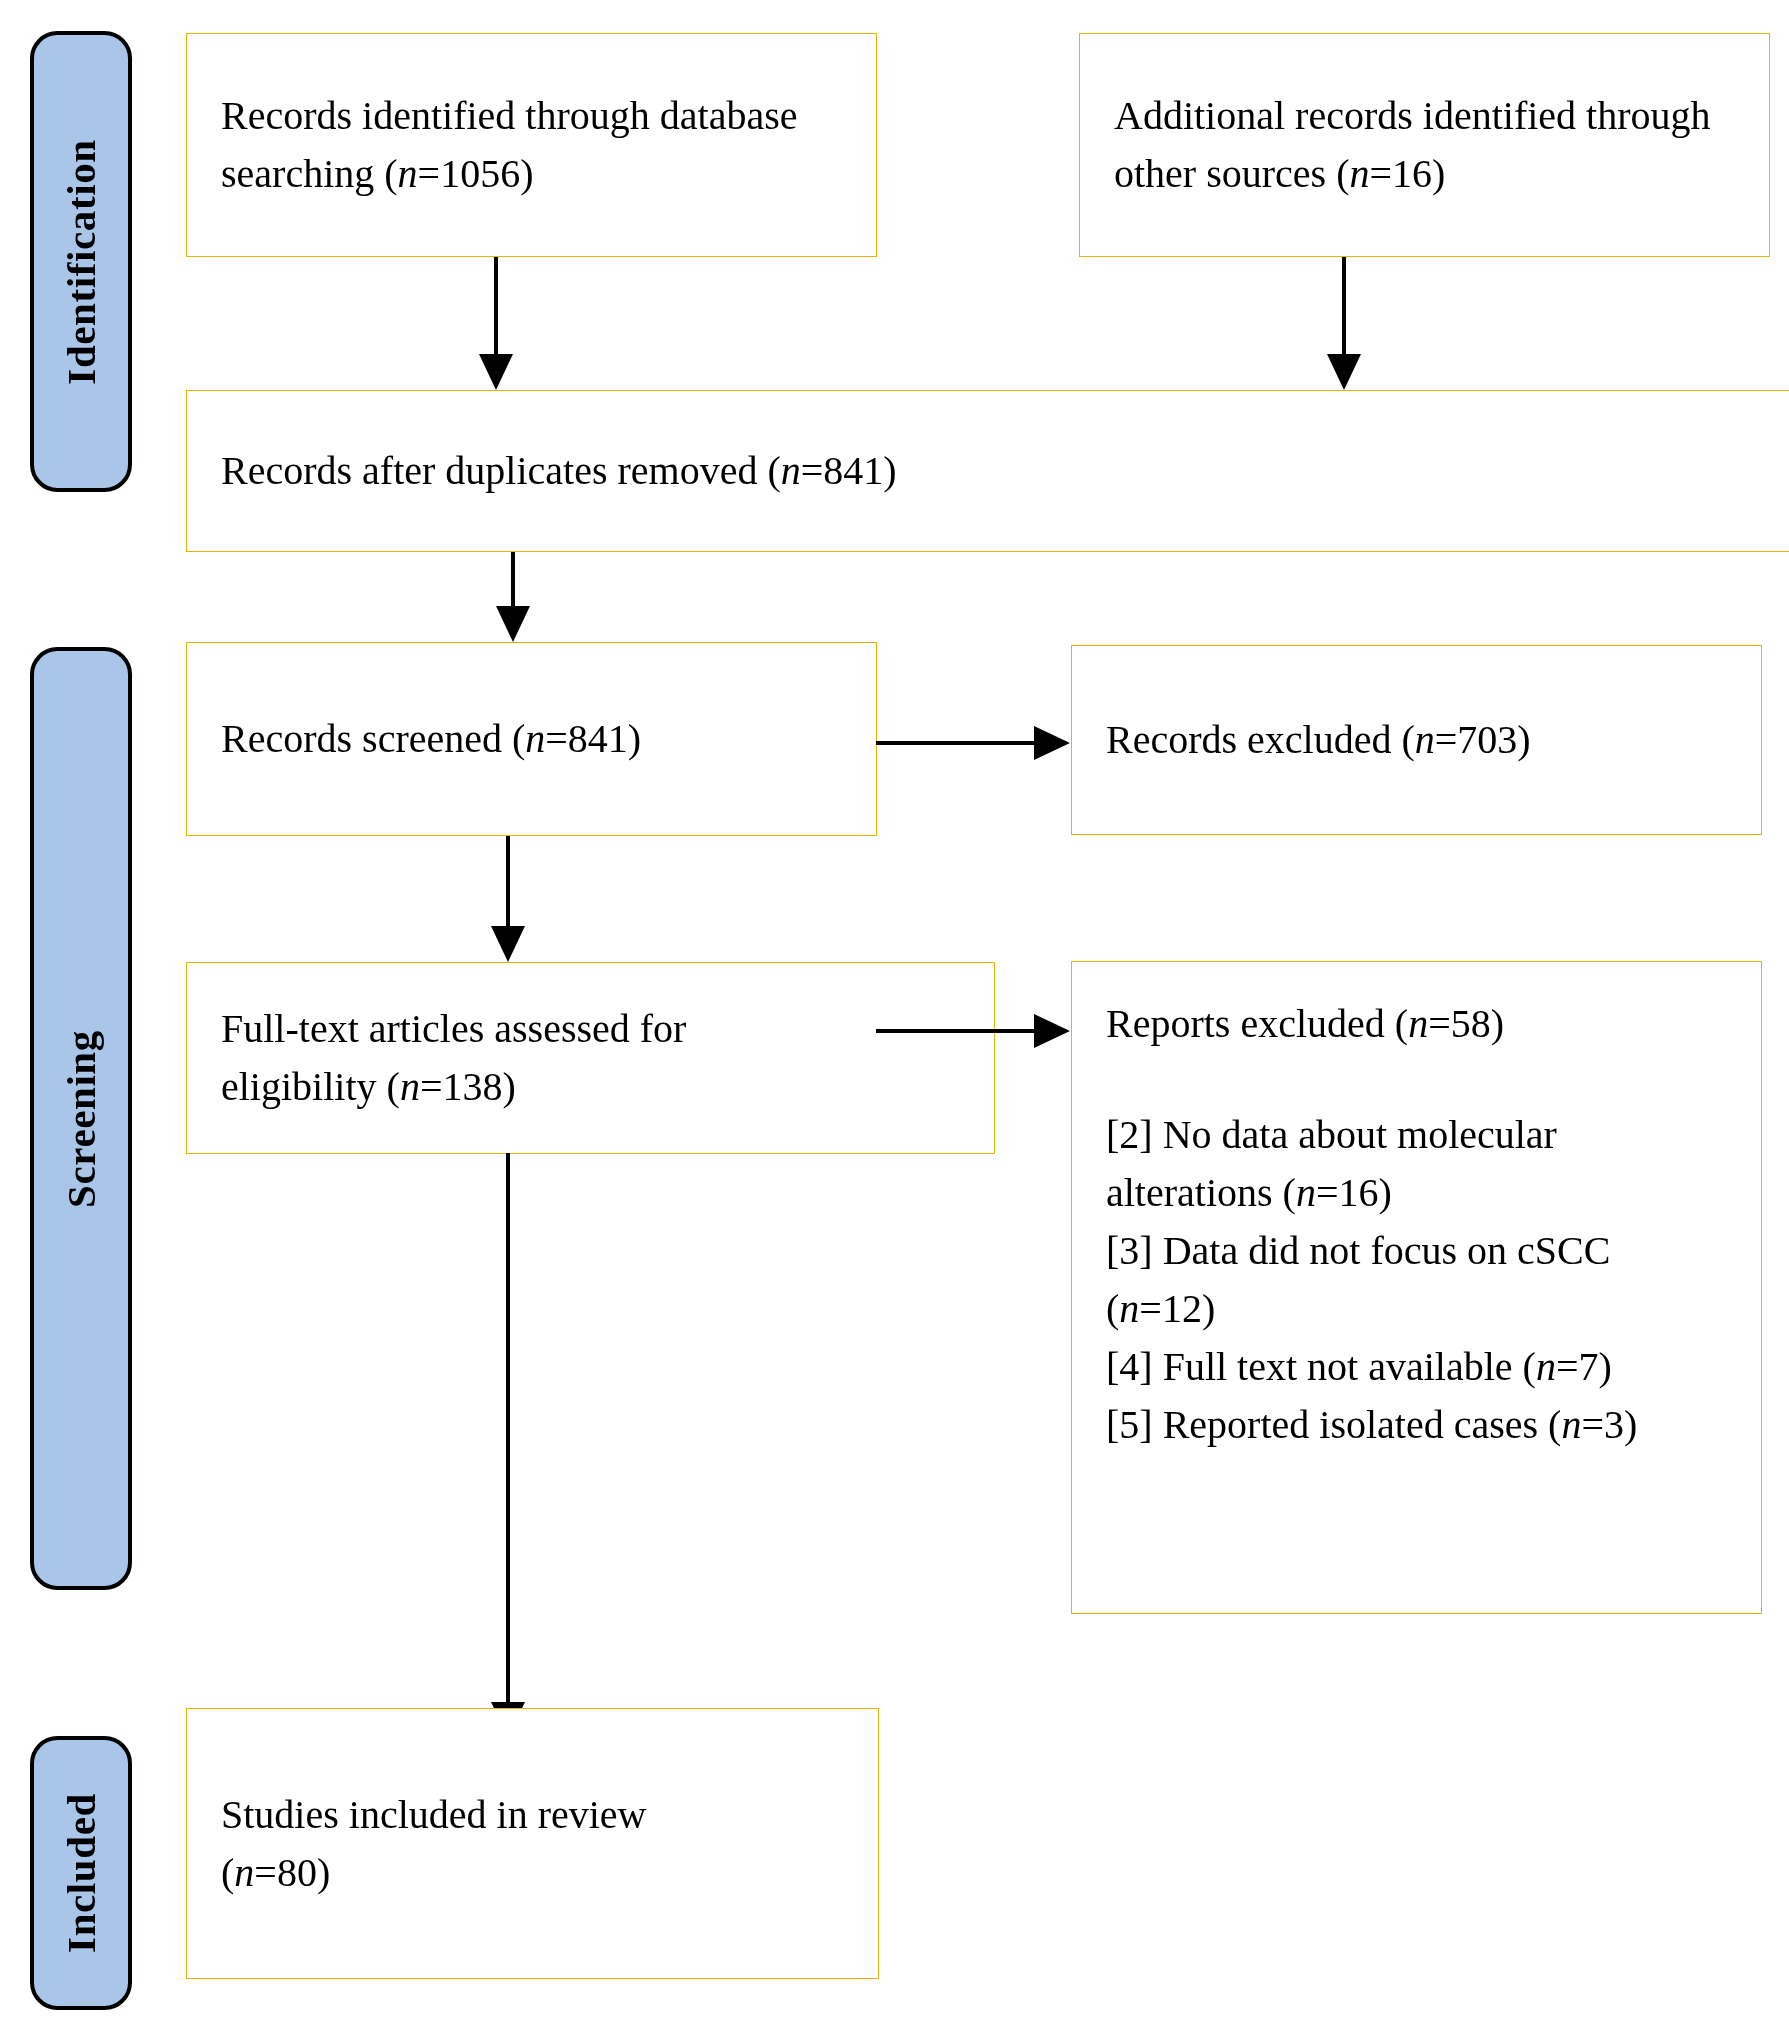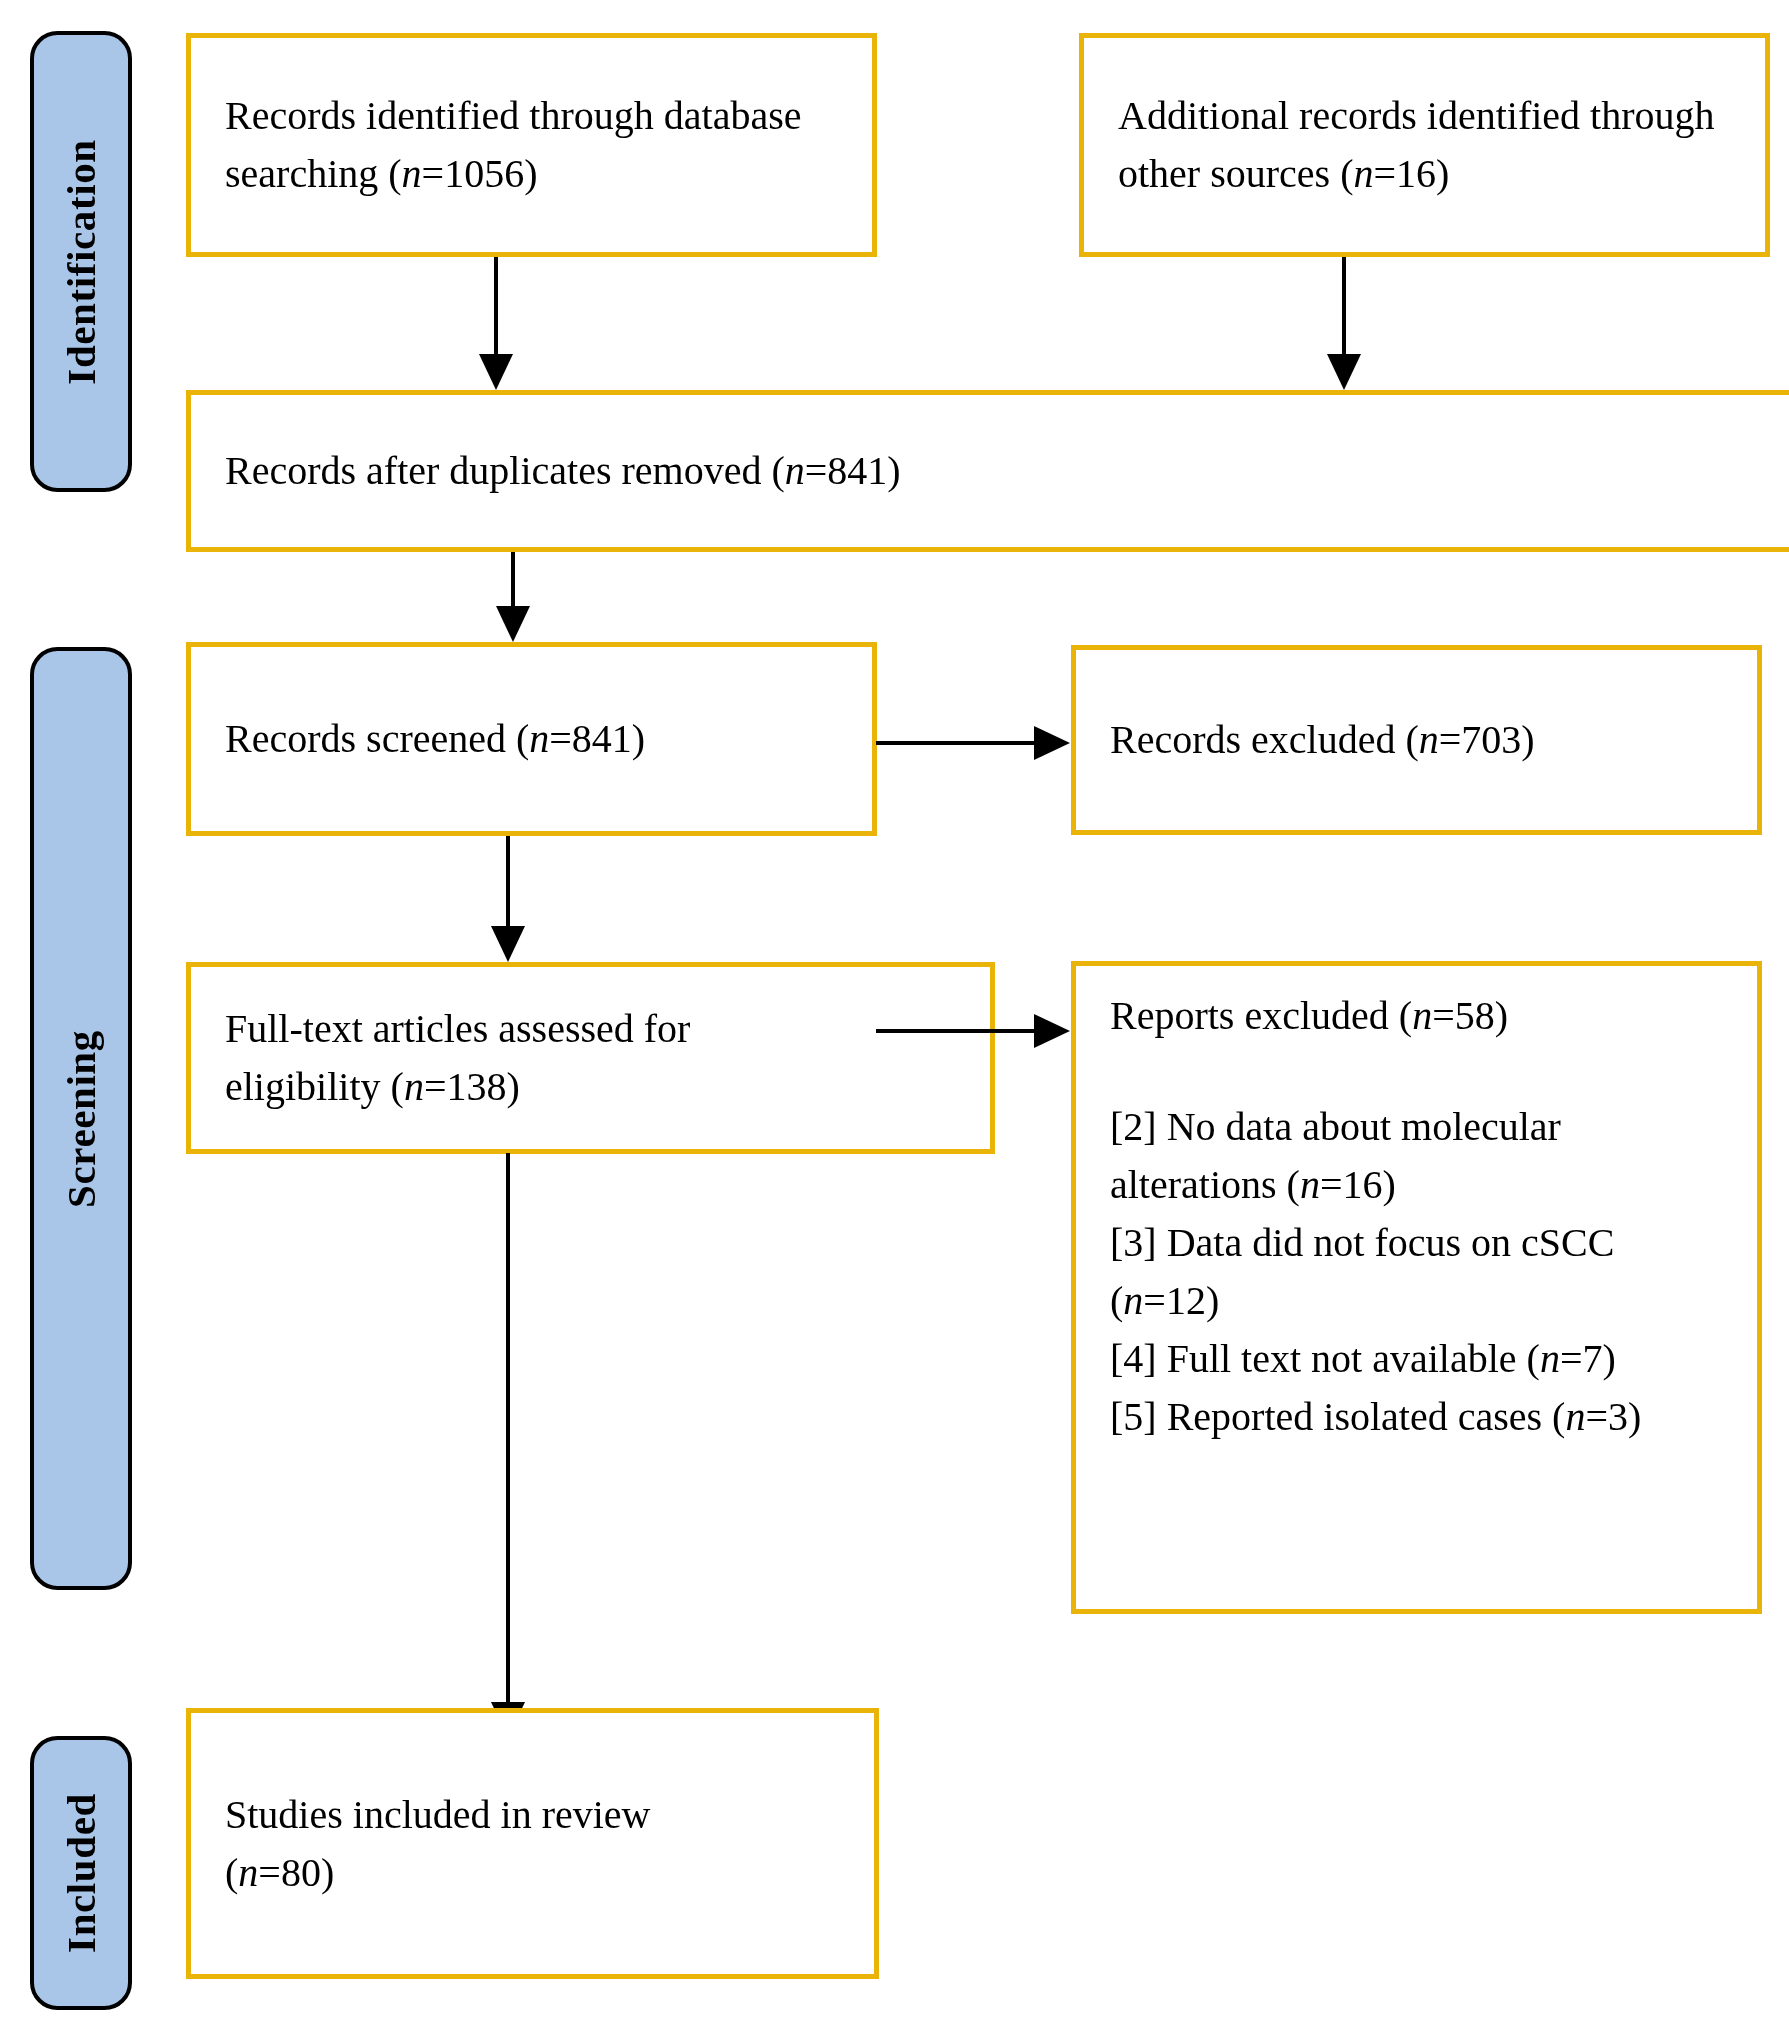--- a/index.html
+++ b/index.html
@@ -24,28 +24,28 @@
     transform:rotate(-90deg);
     white-space:nowrap;
     font-weight:bold;
     font-size:41px;
     letter-spacing:0.6px;
   }
   
   .fbox{
     position:absolute;
     background:#ffffff;
-    border:5px solid #eab308;
+    border:1px solid #eab308;
     display:flex;flex-direction:column;justify-content:center;
     padding:0 34px;
     font-size:40px;
     line-height:1.45;
   }
   .fbox .box-text{display:block;}
-  .fbox.top-start{justify-content:flex-start;padding-top:21px;}
+  .fbox.top-start{justify-content:flex-start;padding-top:33px;}
   .reasons-title{display:block;margin-bottom:53px;}
   .reason-item{display:block;}
   
   .vline{position:absolute;width:3.8px;background:#000;}
   .hline{position:absolute;height:3.8px;background:#000;}
   .head-down{
     position:absolute;width:0;height:0;
     border-left:17px solid transparent;
     border-right:17px solid transparent;
     border-top:36px solid #000;

